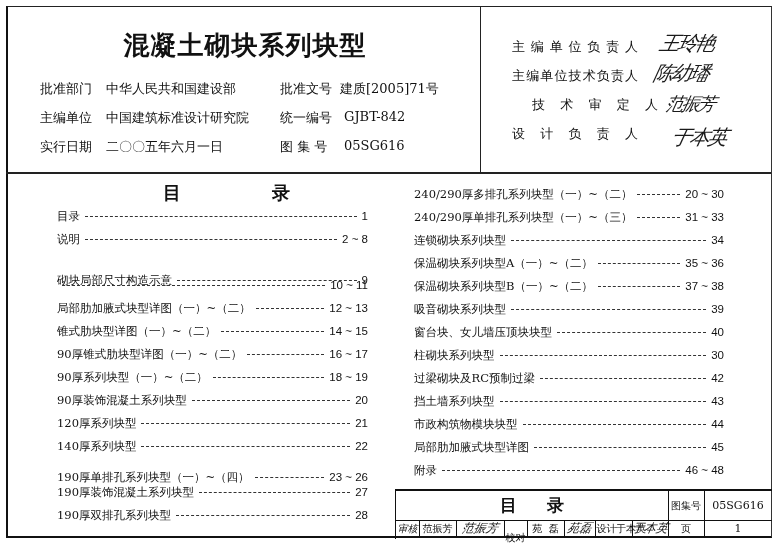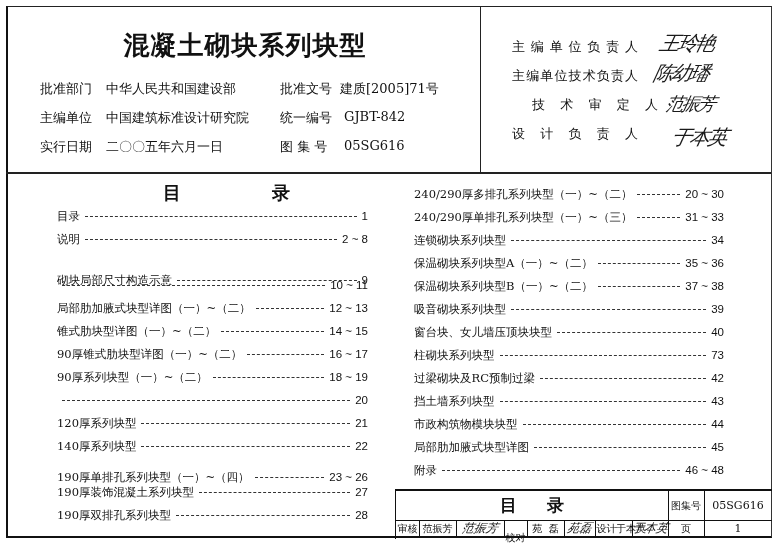--- a/index.html
+++ b/index.html
@@ -139,20 +139,21 @@
       <span class="t">90厚锥式肋块型详图（一）~（二）</span>
       <span class="d"></span>
       <span class="p">16 ~ 17</span>
     </div>
   <div class="toc-item" style="left:57px; width:311px; top:368px;">
       <span class="t">90厚系列块型（一）~（二）</span>
       <span class="d"></span>
       <span class="p">18 ~ 19</span>
     </div>
   <div class="toc-item" style="left:57px; width:311px; top:391px;">
+      <span class="t">90厚装饰混凝土系列块型</span>
       <span class="d"></span>
       <span class="p">20</span>
     </div>
   <div class="toc-item" style="left:57px; width:311px; top:414px;">
       <span class="t">120厚系列块型</span>
       <span class="d"></span>
       <span class="p">21</span>
     </div>
   <div class="toc-item" style="left:57px; width:311px; top:437px;">
       <span class="t">140厚系列块型</span>
@@ -208,21 +209,21 @@
       <span class="p">39</span>
     </div>
   <div class="toc-item" style="left:414px; width:310px; top:323px;">
       <span class="t">窗台块、女儿墙压顶块块型</span>
       <span class="d"></span>
       <span class="p">40</span>
     </div>
   <div class="toc-item" style="left:414px; width:310px; top:346px;">
       <span class="t">柱砌块系列块型</span>
       <span class="d"></span>
-      <span class="p">73</span>
+      <span class="p">30</span>
     </div>
   <div class="toc-item" style="left:414px; width:310px; top:369px;">
       <span class="t">过梁砌块及RC预制过梁</span>
       <span class="d"></span>
       <span class="p">42</span>
     </div>
   <div class="toc-item" style="left:414px; width:310px; top:392px;">
       <span class="t">挡土墙系列块型</span>
       <span class="d"></span>
       <span class="p">43</span>
@@ -256,21 +257,21 @@
   <div class="tb-vline" style="left:108px; top:29px; height:17px;"></div>
   <div class="tb-vline" style="left:131px; top:29px; height:17px;"></div>
   <div class="tb-vline" style="left:168px; top:29px; height:17px;"></div>
   <div class="tb-vline" style="left:199px; top:29px; height:17px;"></div>
   <div class="tb-vline" style="left:236px; top:29px; height:17px;"></div>
 
   <div class="tb-cell tb-title" style="left:0; top:0; width:272px; height:29px; padding-left:30px;">目录</div>
   <div class="tb-cell" style="left:272px; top:0; width:36px; height:29px;">图集号</div>
   <div class="tb-cell" style="left:308px; top:0; width:68px; height:29px; font-size:11px;">05SG616</div>
 
-  <div class="tb-cell" style="left:0; top:29px; width:23px; height:17px;">审核</div>
+  <div class="tb-cell" style="left:0; top:29px; width:23px; height:17px;font-style:italic;">审核</div>
   <div class="tb-cell" style="left:23px; top:29px; width:37px; height:17px;">范振芳</div>
   <div class="tb-cell tb-sig" style="left:60px; top:29px; width:48px; height:17px;">范振芳</div>
   <div class="tb-cell" style="left:108px; top:29px; width:23px; height:35px;">校对</div>
   <div class="tb-cell" style="left:131px; top:29px; width:37px; height:17px; white-space:pre;">苑  磊</div>
   <div class="tb-cell tb-sig" style="left:168px; top:29px; width:31px; height:17px;">苑磊</div>
   <div class="tb-cell" style="left:199px; top:29px; width:23px; height:17px;">设计</div>
   <div class="tb-cell" style="left:210px; top:29px; width:40px; height:17px; justify-content:flex-end;">于本英</div>
   <div class="tb-cell tb-sig" style="left:236px; top:29px; width:36px; height:17px;">于本英</div>
   <div class="tb-cell" style="left:272px; top:29px; width:36px; height:17px;">页</div>
   <div class="tb-cell" style="left:308px; top:29px; width:68px; height:17px; font-size:11px;">1</div>

